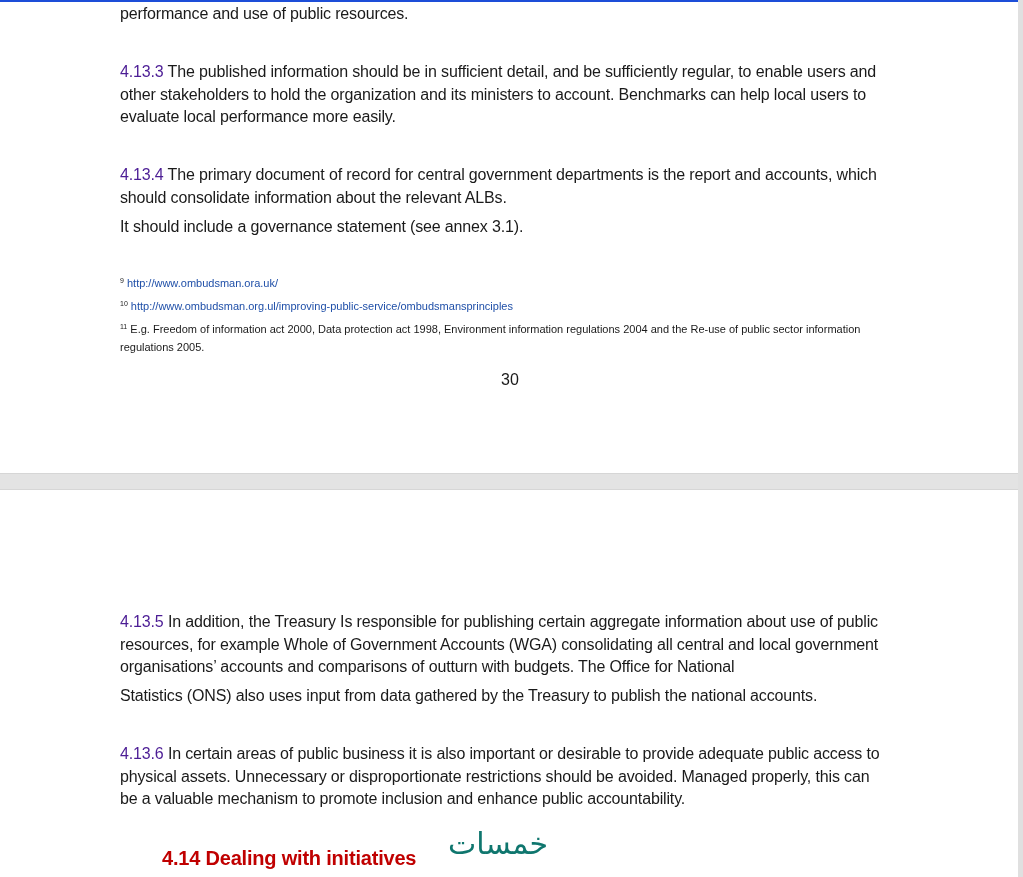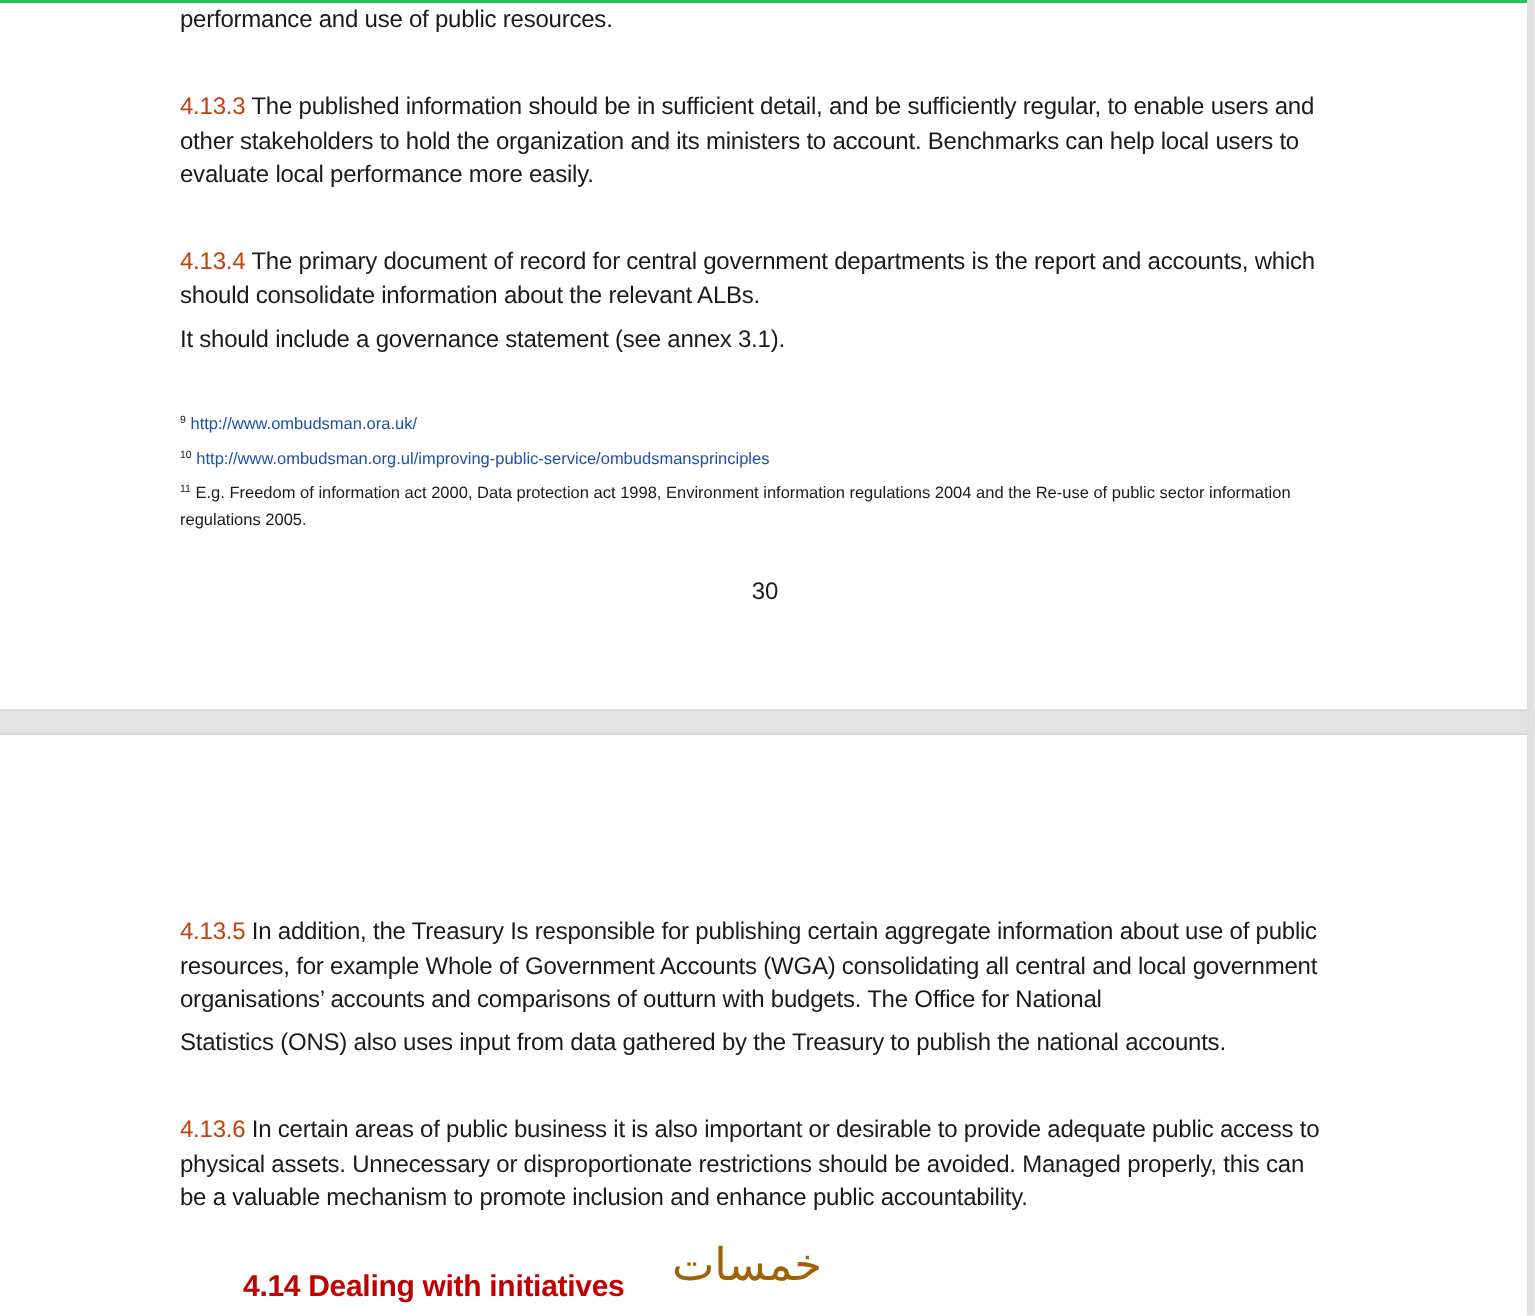--- a/index.html
+++ b/index.html
@@ -5,47 +5,47 @@
   html, body { margin: 0; padding: 0; }
   body {
     width: 1023px; height: 877px; overflow: hidden; position: relative;
     background: #ffffff;
     font-family: "Liberation Sans", "DejaVu Sans", sans-serif;
     color: #1a1a1a;
   }
   .page {
     position: absolute; left: 0; width: 1018px; background: #ffffff;
   }
-  .page-1 { top: 0; height: 586px; border-top: 2px solid #22c55e; box-sizing: border-box; }
+  .page-1 { top: 0; height: 586px; border-top: 2px solid #1d4ed8; box-sizing: border-box; }
   .page-2 { top: 490px; height: 317px; }
   .page-gap {
     position: absolute; left: 0; top: 473px; width: 1023px; height: 17px;
     background: #e3e3e3; border-top: 1px solid #d6d6d6; border-bottom: 1px solid #d6d6d6; box-sizing: border-box;
   }
   .scroll-edge {
     position: absolute; right: 0; top: 0; width: 5px; height: 877px; background: #e0e0e0;
   }
   .txt {
     position: absolute; left: 120px; width: 790px;
     font-size: 16px; line-height: 22.5px; letter-spacing: -0.15px;
   }
-  .num { color: #c2410c; }
+  .num { color: #4c1d95; }
   .fn {
     position: absolute; left: 120px; width: 790px;
     font-size: 11px; line-height: 18px; color: #1a1a1a;
   }
   .fn sup { font-size: 7px; vertical-align: 4px; }
   .fn a { color: #1f4fa8; }
-  .pagenum { position: absolute; left: 490px; top: 384px; width: 40px; text-align: center; font-size: 16px; }
+  .pagenum { position: absolute; left: 490px; top: 369px; width: 40px; text-align: center; font-size: 16px; }
   .heading {
     position: absolute; left: 120px; top: 847px;
     font-size: 20px; font-weight: bold; color: #c00000; letter-spacing: -0.2px; margin-left: 42px;
   }
   .watermark {
-    position: absolute; left: 448px; top: 826px; font-size: 30px; color: #a16207;
+    position: absolute; left: 448px; top: 826px; font-size: 30px; color: #0f766e;
     font-family: "DejaVu Sans", sans-serif; letter-spacing: 1px;
   }
 </style>
 </head>
 <body>
 
 <div class="page page-1">
   <div class="txt" style="top:1px;">performance and use of public resources.</div>
 
   <div class="txt" style="top:59px; width:785px;">

